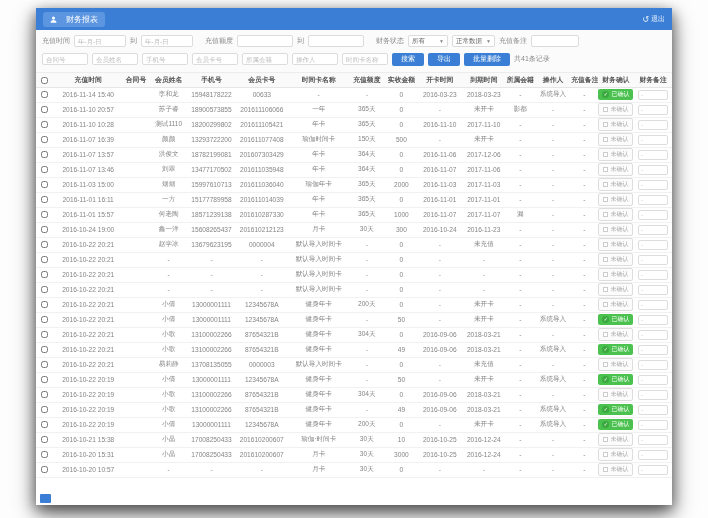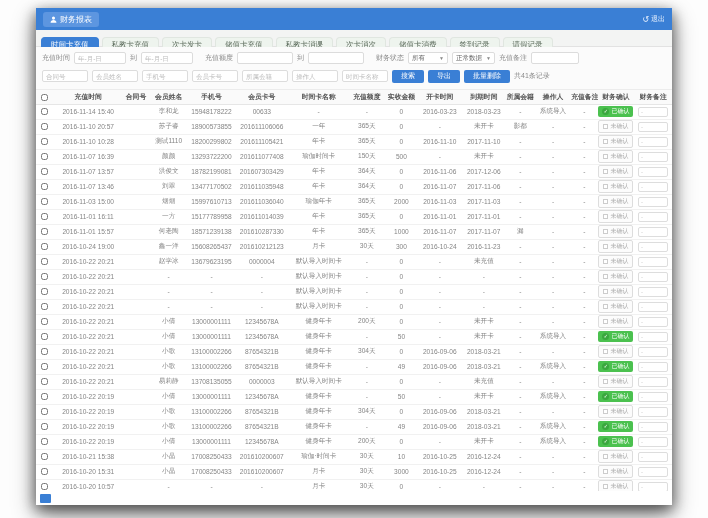--- a/index.html
+++ b/index.html
@@ -3,21 +3,21 @@
 <meta charset="utf-8">
 <style>
   * { box-sizing: border-box; margin: 0; padding: 0; }
   html,body { width:708px; height:518px; background:#fdfdfd; font-family:"Liberation Sans","DejaVu Sans",sans-serif; overflow:hidden; }
   .stage { position:relative; width:708px; height:518px; }
   .card { position:absolute; left:36px; top:8px; width:636px; height:497px; background:#fff;
           box-shadow:0 10px 22px rgba(0,0,0,.45), -3px 4px 12px rgba(0,0,0,.28), 3px 4px 12px rgba(0,0,0,.28);
           display:flex; flex-direction:column; overflow:hidden; }
   
   .topbar { height:22px; background:#3a7fd5; display:flex; align-items:center; padding:0 7px; flex:0 0 auto; }
-  .title-chip { display:inline-flex; align-items:center; gap:3px; background:#5d96e0; border-radius:3px;
+  .title-chip { display:inline-flex; align-items:center; gap:9px; background:#5d96e0; border-radius:3px;
                 padding:2px 7px; color:#fff; font-size:8px; }
   .logout { margin-left:auto; color:#eaf2ff; font-size:7px; display:inline-flex; align-items:center; gap:2px; cursor:pointer; }
   .logout .ico { font-size:8px; }
   
   .tabbar { background:#f3f4f3; border-bottom:1px solid #e2e2e2; padding:3px 5px 0 5px; flex:0 0 auto; height:17px; white-space:nowrap; }
   .tab { display:inline-block; font-size:7.5px; color:#5c6b5c; background:#eef4ee; border:1px solid #e0e6e0; border-bottom:none;
          border-radius:4px 4px 0 0; padding:2px 9px 3px 9px; margin-right:3px; cursor:pointer; }
   .tab.active { background:#3a7fd5; border-color:#3a7fd5; color:#fff; }
   
   .filters { background:#fbfbfb; border-bottom:1px solid #ececec; padding:2px 6px 4px 6px; flex:0 0 auto; }
@@ -62,21 +62,20 @@
             <path d="M0.8 9.5c0-2.4 1.9-3.7 4.2-3.7s4.2 1.3 4.2 3.7z" fill="#fff"></path>
           </svg>
         <span>财务报表</span>
       </span>
       <span class="logout">
         <span class="ico">↺</span>
         <span>退出</span>
       </span>
     </div>
 
-    <div class="tabbar"><span class="tab active">时间卡充值</span><span class="tab">私教卡充值</span><span class="tab">次卡发卡</span><span class="tab">储值卡充值</span><span class="tab">私教卡消课</span><span class="tab">次卡消次</span><span class="tab">储值卡消费</span><span class="tab">签到记录</span><span class="tab">请假记录</span></div>
 
     <div class="filters">
       <div class="frow">
         <span>充值时间</span>
         <input class="f-input" style="width: 52px;" placeholder="年-月-日">
         <span>到</span>
         <input class="f-input" style="width: 52px;" placeholder="年-月-日">
         <span style="margin-left:8px">充值额度</span>
         <input class="f-input" style="width: 56px;">
         <span>到</span>

